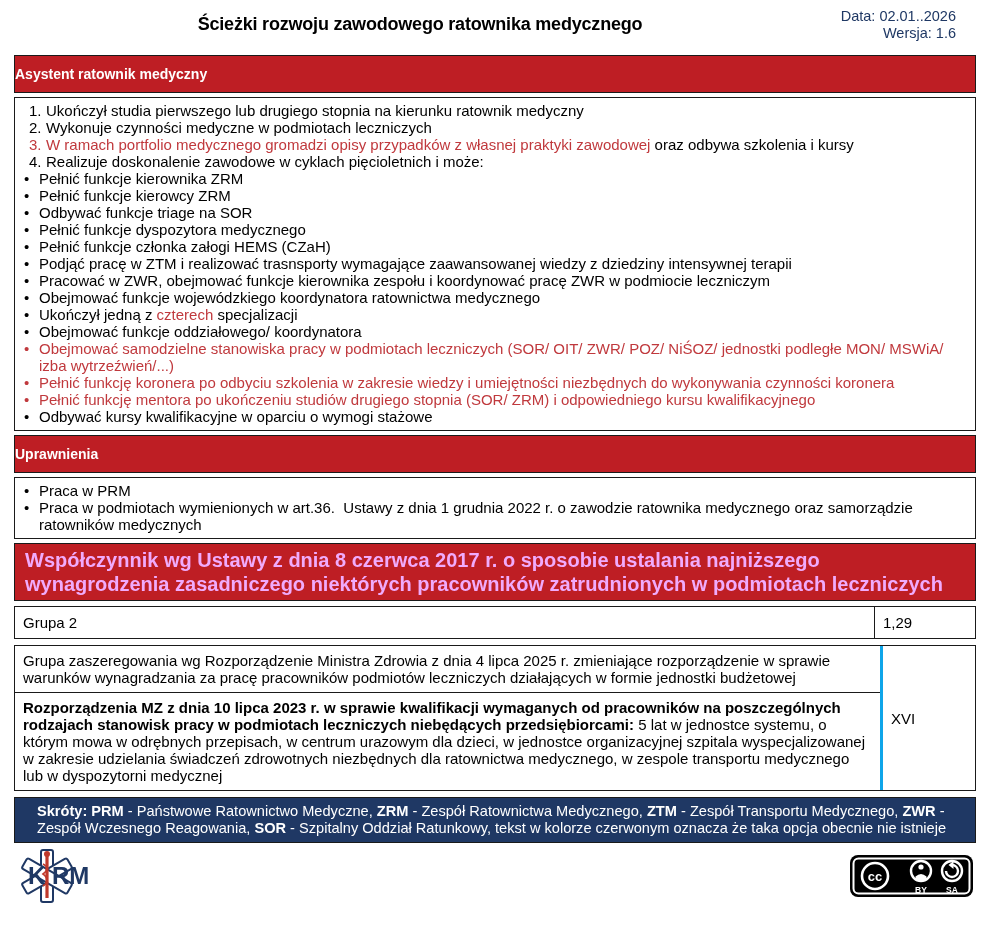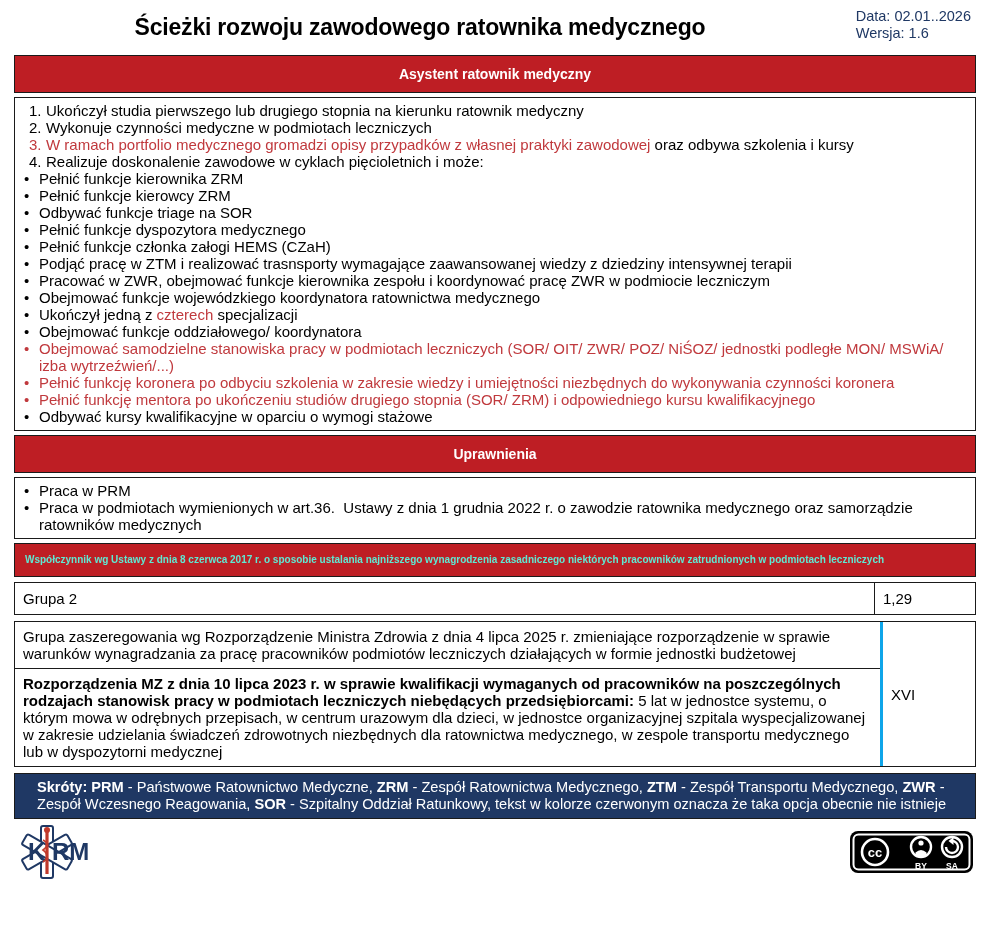--- a/index.html
+++ b/index.html
@@ -2,34 +2,34 @@
 <html><head>
 <meta charset="utf-8">
 <style>
   html,body{margin:0;padding:0}
   body{width:990px;height:946px;background:#fff;color:#000;
        font-family:"Liberation Sans",sans-serif;overflow:hidden;
        --bar-red:#be1e24;--text-red:#c0393d;--navy:#1f3864}
   .page{padding:5px 14px 0 14px}
   .header{position:relative;height:47px;margin-bottom:3px}
   .title{position:absolute;left:0;right:150px;top:9px;text-align:center;
-         font-size:23px;font-weight:bold;letter-spacing:-0.2px}
-  .meta{position:absolute;right:5px;top:3px;text-align:left;color:var(--navy);
+         font-size:18px;font-weight:bold;letter-spacing:-0.2px}
+  .meta{position:absolute;right:20px;top:3px;text-align:right;color:var(--navy);
         font-size:14.5px;line-height:17px}
   .bar{background:var(--bar-red);border:1px solid #1a1a1a;color:#fff;font-weight:bold;
-       font-size:14px;text-align:center;padding:10px 0;margin-bottom:4px}
+       font-size:14px;text-align:left;padding:10px 0;margin-bottom:4px}
   .box{border:1px solid #1a1a1a;margin-bottom:4px;background:#fff}
   .content{padding:4px 8px 5px 0;font-size:15px;line-height:17px}
   .li{display:flex}
   .marker{flex:0 0 17px;margin-left:14px}
   .marker.dotm{flex:0 0 15px;margin-left:9px}
   .li-body{flex:1;white-space:pre-wrap}
   .red,.allred{color:var(--text-red)}
-  .redblock{background:var(--bar-red);border:1px solid #1a1a1a;color:#5eead4;font-weight:bold;
-            font-size:10px;line-height:24px;padding:4px 10px;margin-bottom:5px}
+  .redblock{background:var(--bar-red);border:1px solid #1a1a1a;color:#f0abfc;font-weight:bold;
+            font-size:20px;line-height:24px;padding:4px 10px;margin-bottom:5px}
   .trow{display:flex;border:1px solid #1a1a1a;margin-bottom:6px;font-size:15px}
   .cell-l{flex:1;padding:7px 8px}
   .cell-r{flex:0 0 84px;border-left:1px solid #1a1a1a;padding:7px 8px}
   .mleft{flex:1}
   .mrow3{padding:6px 8px;border-bottom:1px solid #1a1a1a;line-height:17px}
   .mrow4{padding:6px 8px;line-height:17px}
   .mrow4 .b{font-weight:bold}
   .mright{flex:0 0 84px;border-left:3px solid #0ea5e9;display:flex;align-items:center;
           padding-left:8px}
   .footer{background:var(--navy);border:1px solid #1a1a1a;color:#fff;font-size:14.6px;

